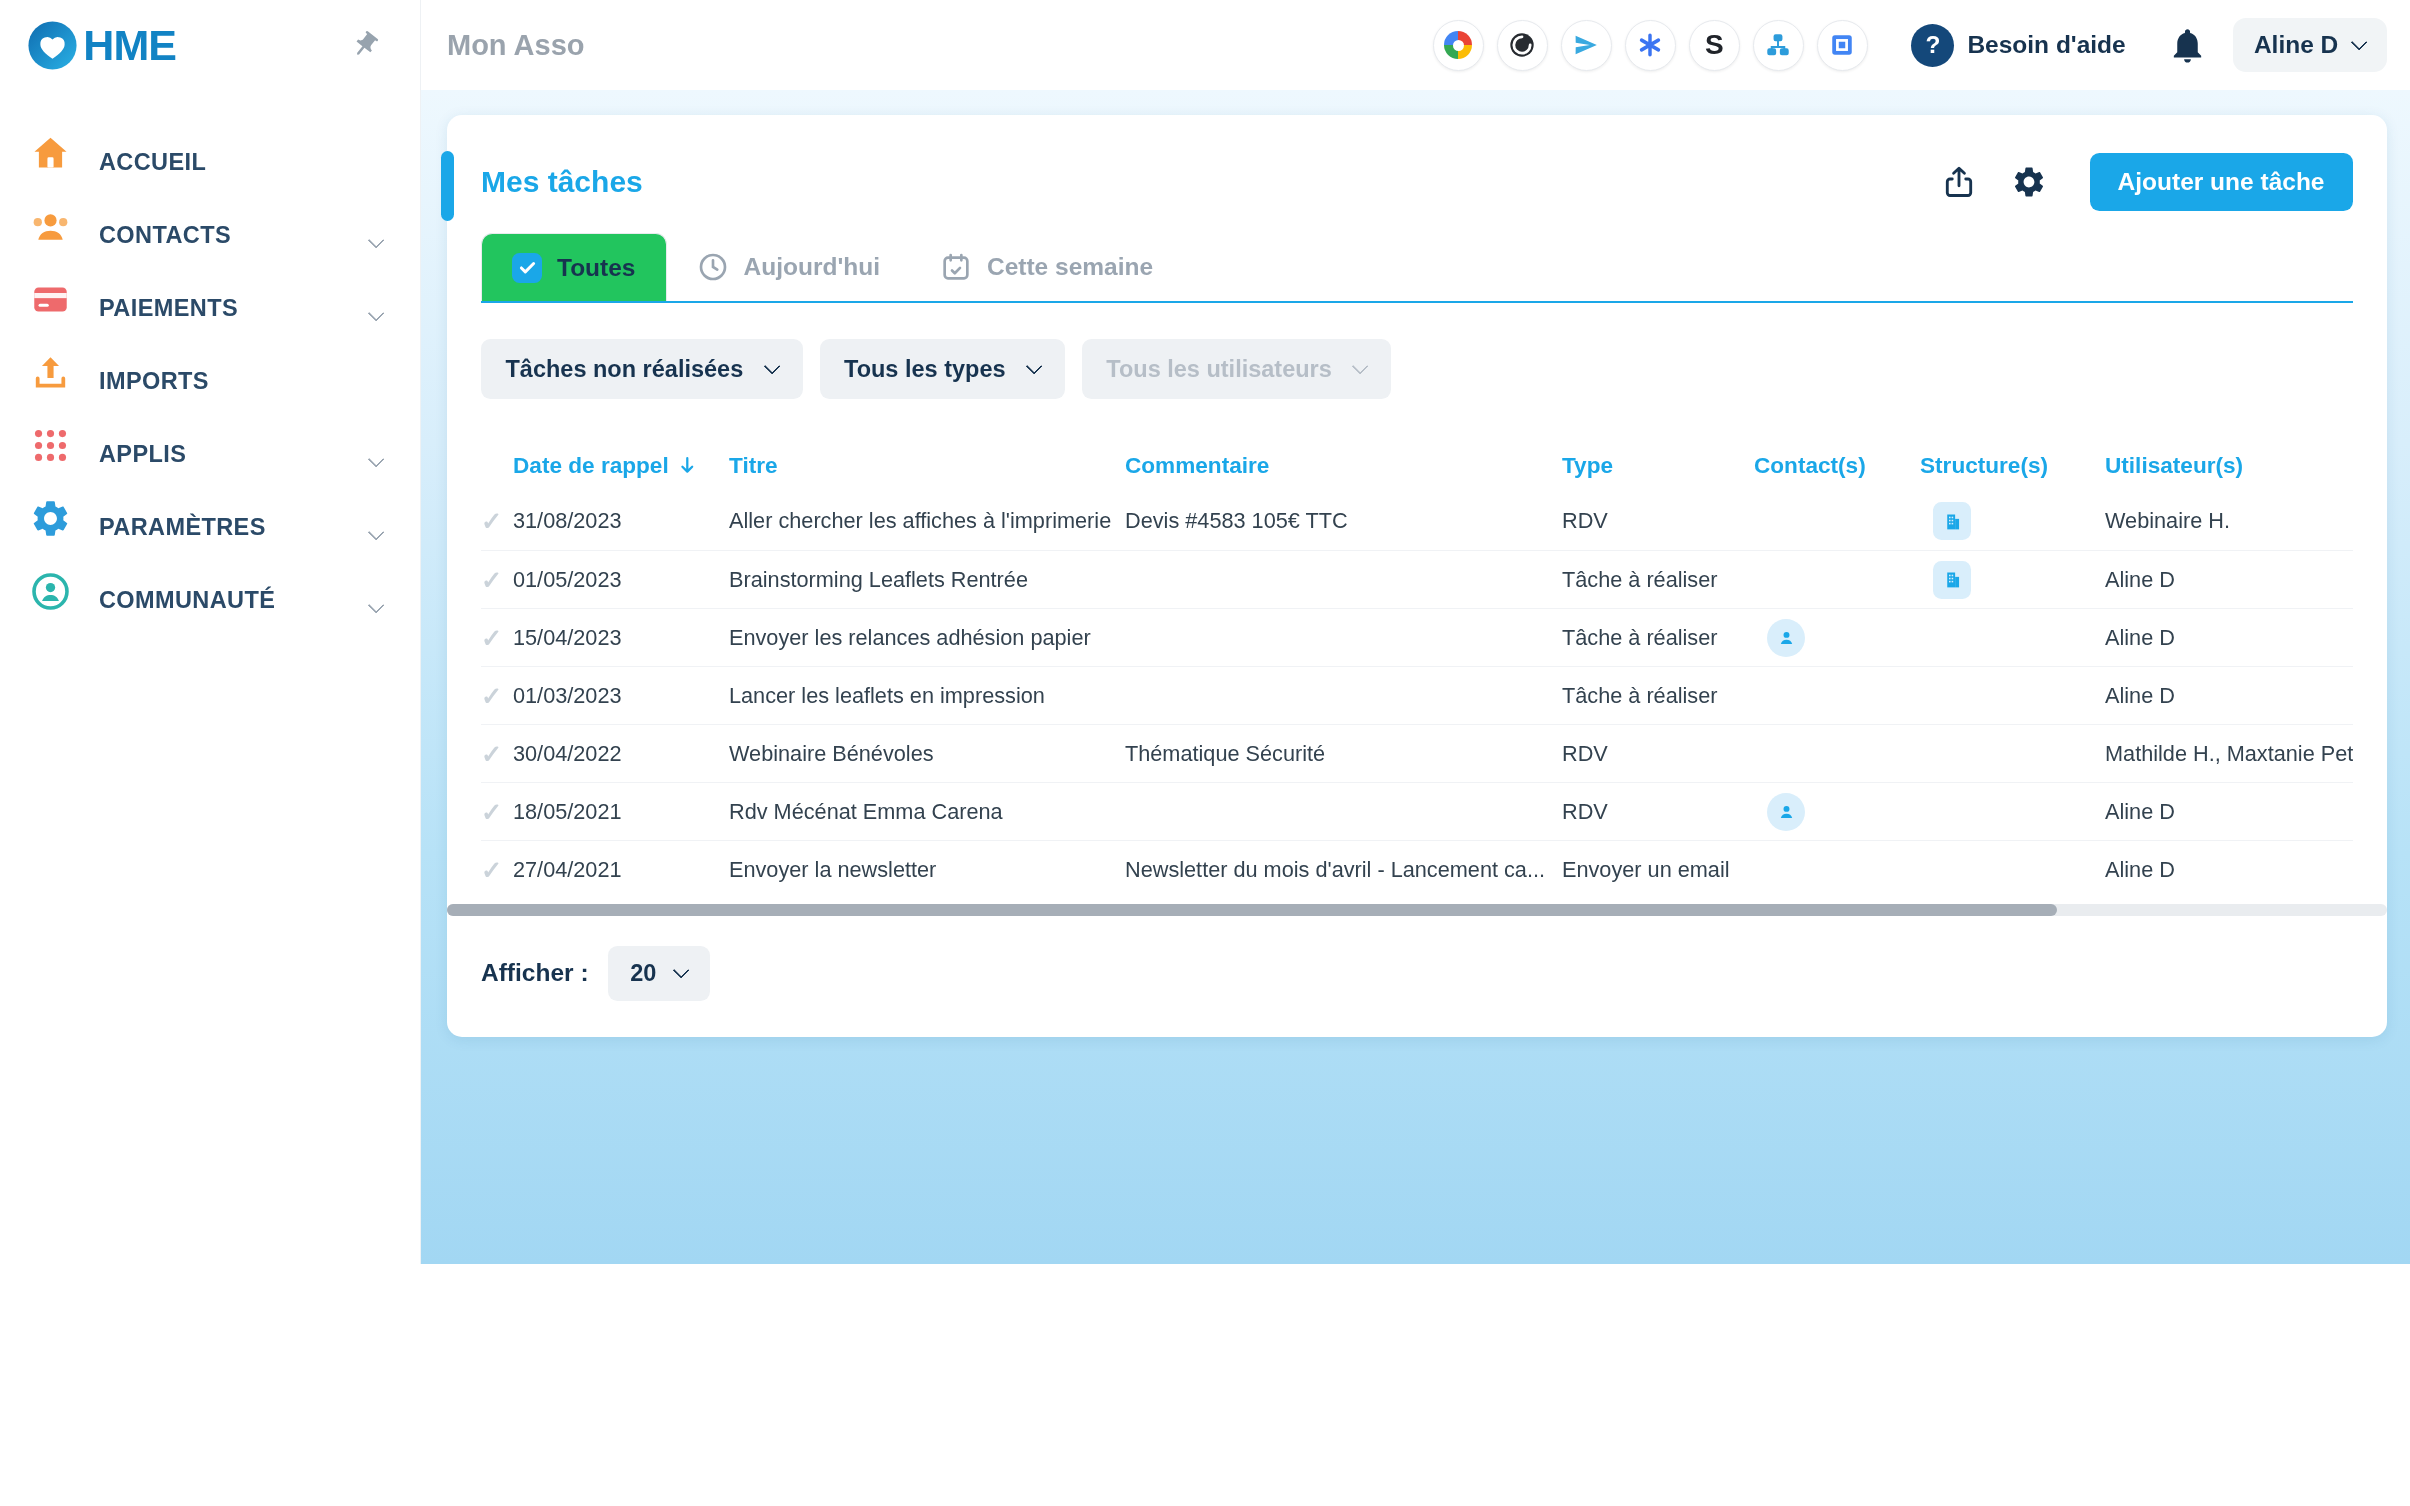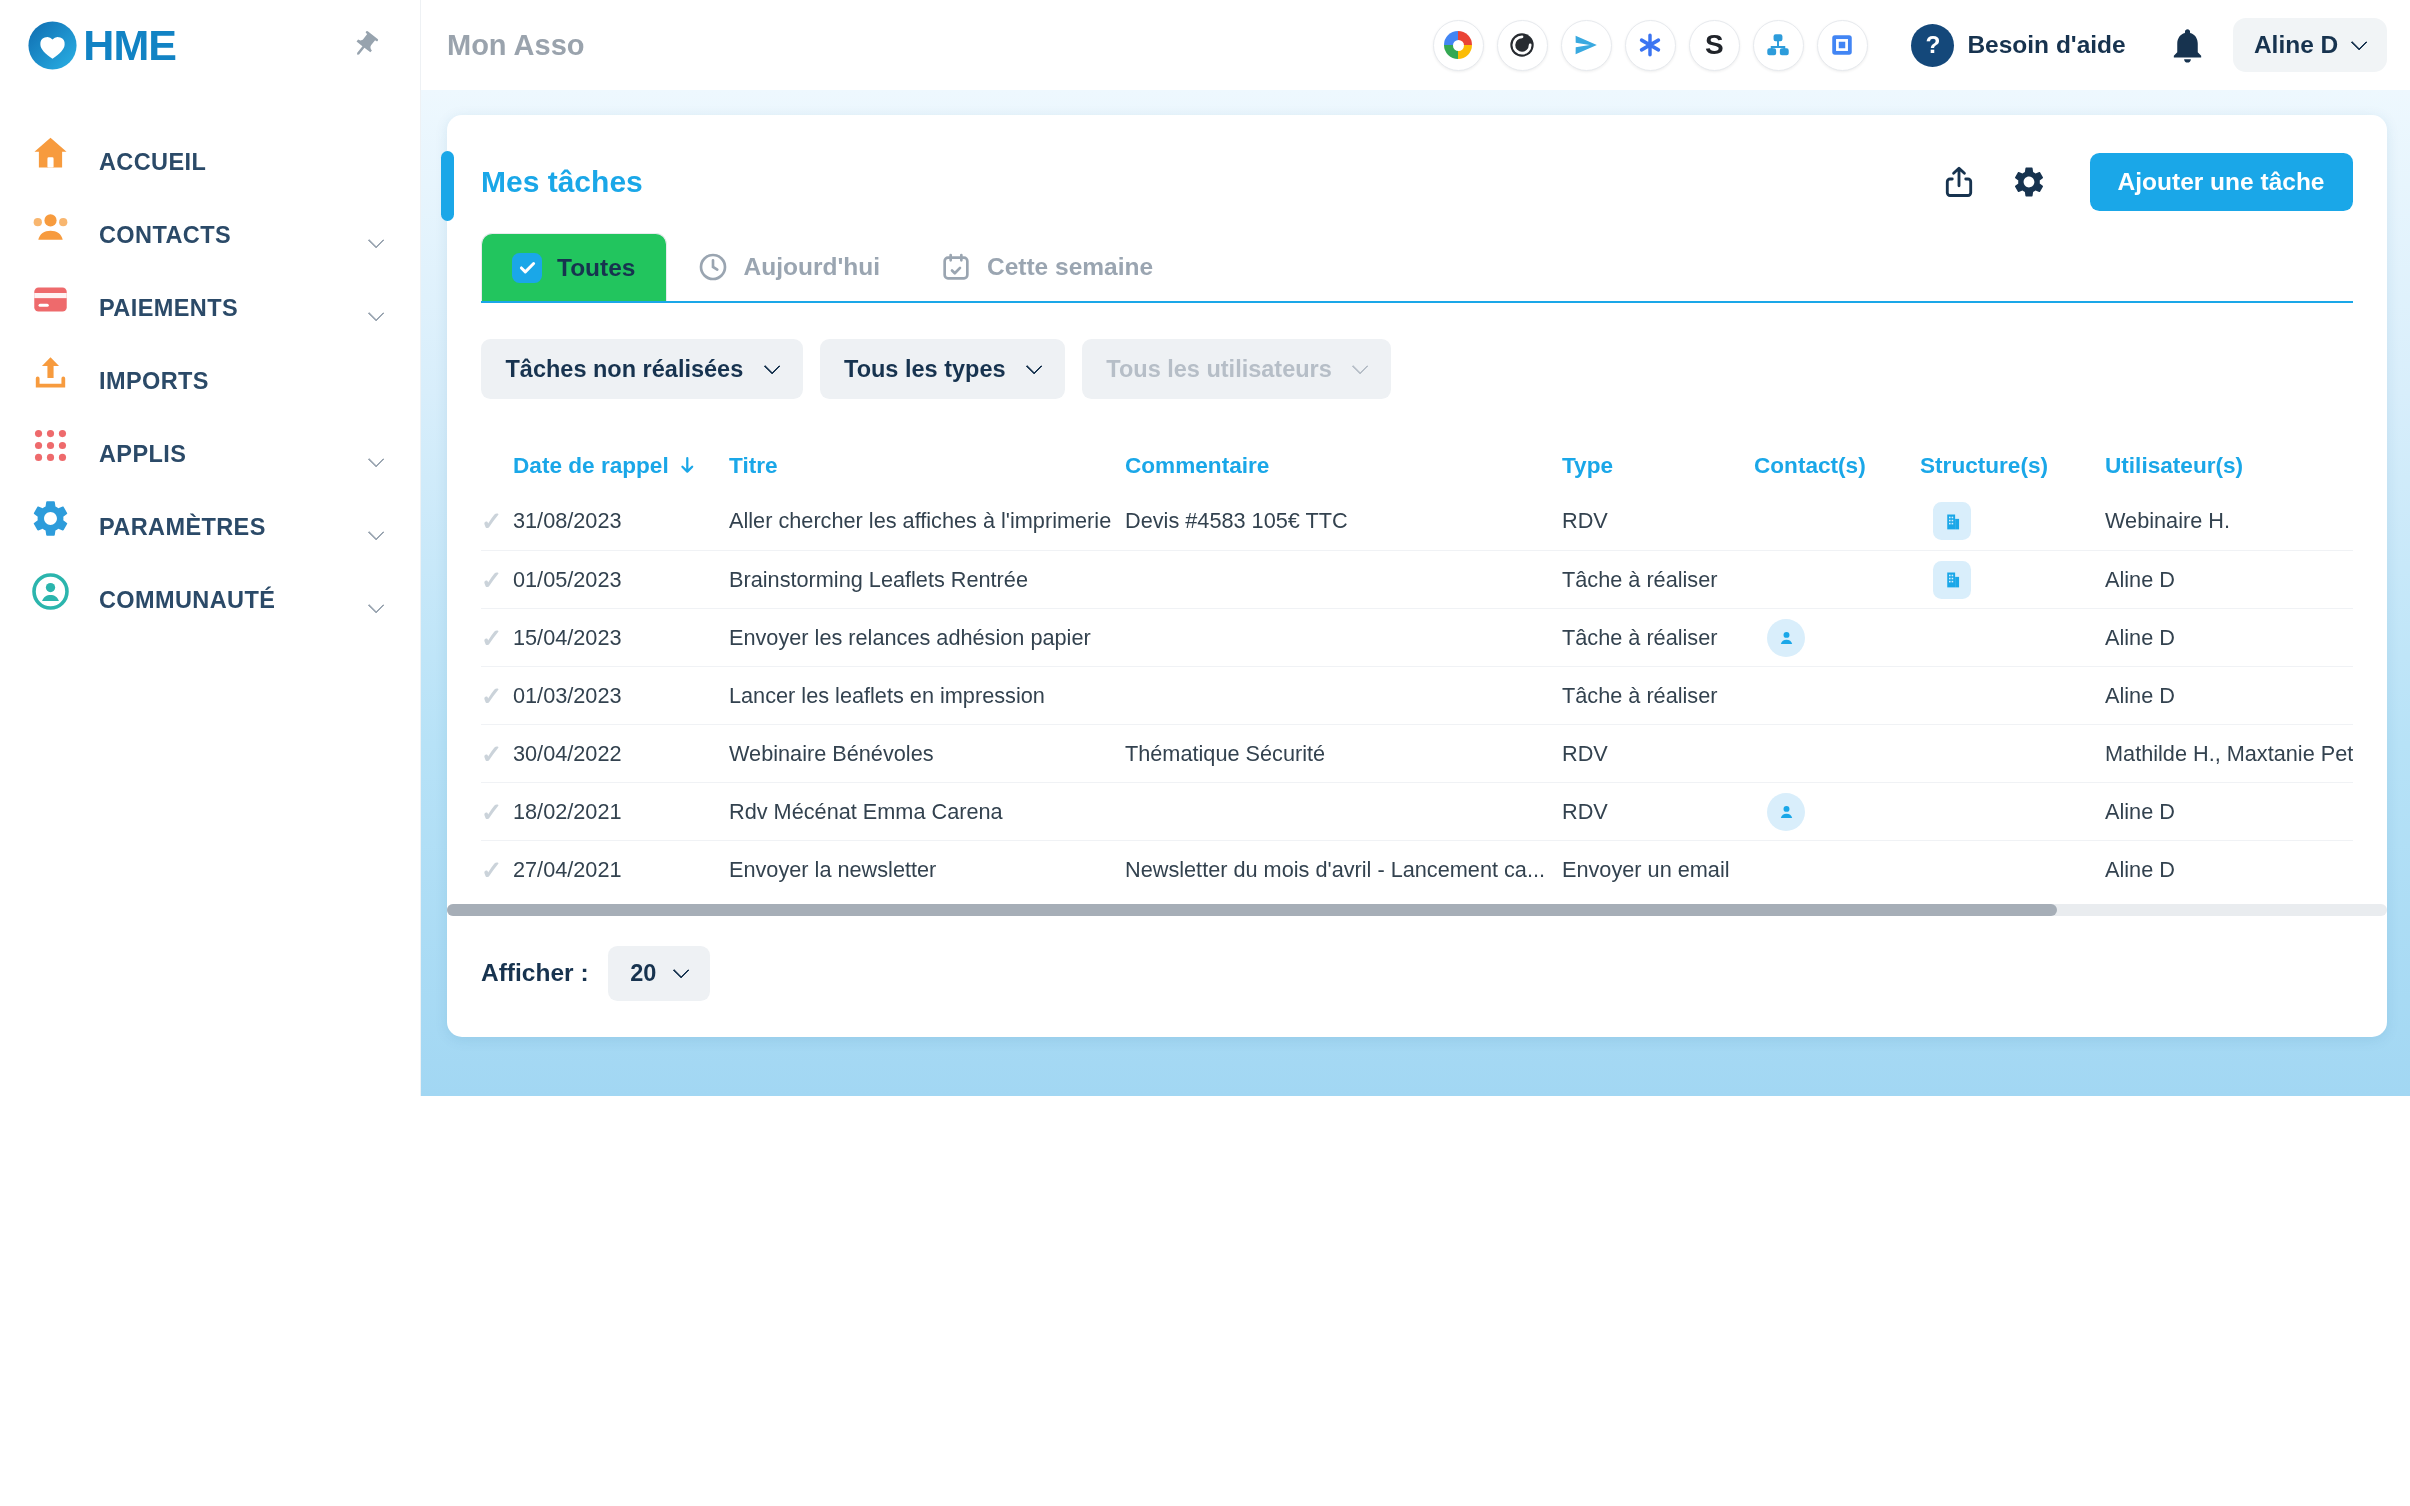--- a/index.html
+++ b/index.html
@@ -1,17 +1,17 @@
 <!DOCTYPE html>
 <html lang="fr" style="font-size:15px"><head>
 <meta charset="utf-8">
 <style>
   * { margin:0; padding:0; box-sizing:border-box; }
   html,body { width:2411px; height:1507px; overflow:hidden; font-family:"Liberation Sans", sans-serif; background:#fff; }
-  .app { display:flex; width:2411px; height:1096px; }
+  .app { display:flex; width:2411px; height:1264px; }
 
   
   .sidebar { width:421px; background:#fff; border-right:0.9px solid #eef1f4; flex-shrink:0; display:flex; flex-direction:column; }
   .logo-row { height:90px; display:flex; align-items:center; justify-content:space-between; padding:0 40px 0 24.5px; }
   .logo { display:flex; align-items:center; gap:3.8px; cursor:pointer; }
   .logo-text { font-size:43px; font-weight:800; color:#1283c4; letter-spacing:-0.9px; }
   .pin { transform:rotate(38deg); display:flex; }
   .nav { padding-top:13px; }
   .nav-item { height:73px; display:flex; align-items:flex-end; gap:26px; padding:0 38px 0 28px; cursor:pointer; }
   .nav-ico { width:45px; height:45px; display:flex; align-items:center; justify-content:center; }
@@ -433,21 +433,21 @@
       
     </span>
     <span class="cell icon-cell">
       
     </span>
     <span class="cell">Mathilde H., Maxtanie Petit Dol</span>
   </div>
 
   <div class="trow">
     <span class="row-check">✓</span>
-    <span class="cell">18/02/2021</span>
+    <span class="cell">18/05/2021</span>
     <span class="cell">Rdv Mécénat Emma Carena</span>
     <span class="cell"></span>
     <span class="cell">RDV</span>
     <span class="cell icon-cell">
       <span class="badge round">
         <svg viewBox="0 0 24 24" width="21" height="21">
                       <circle cx="12" cy="9" r="3.4" fill="#1aa7e8"></circle>
                       <path d="M5.5 19.5c.7-3.3 3.3-5 6.5-5s5.8 1.7 6.5 5z" fill="#1aa7e8"></path>
                     </svg>
       </span>

